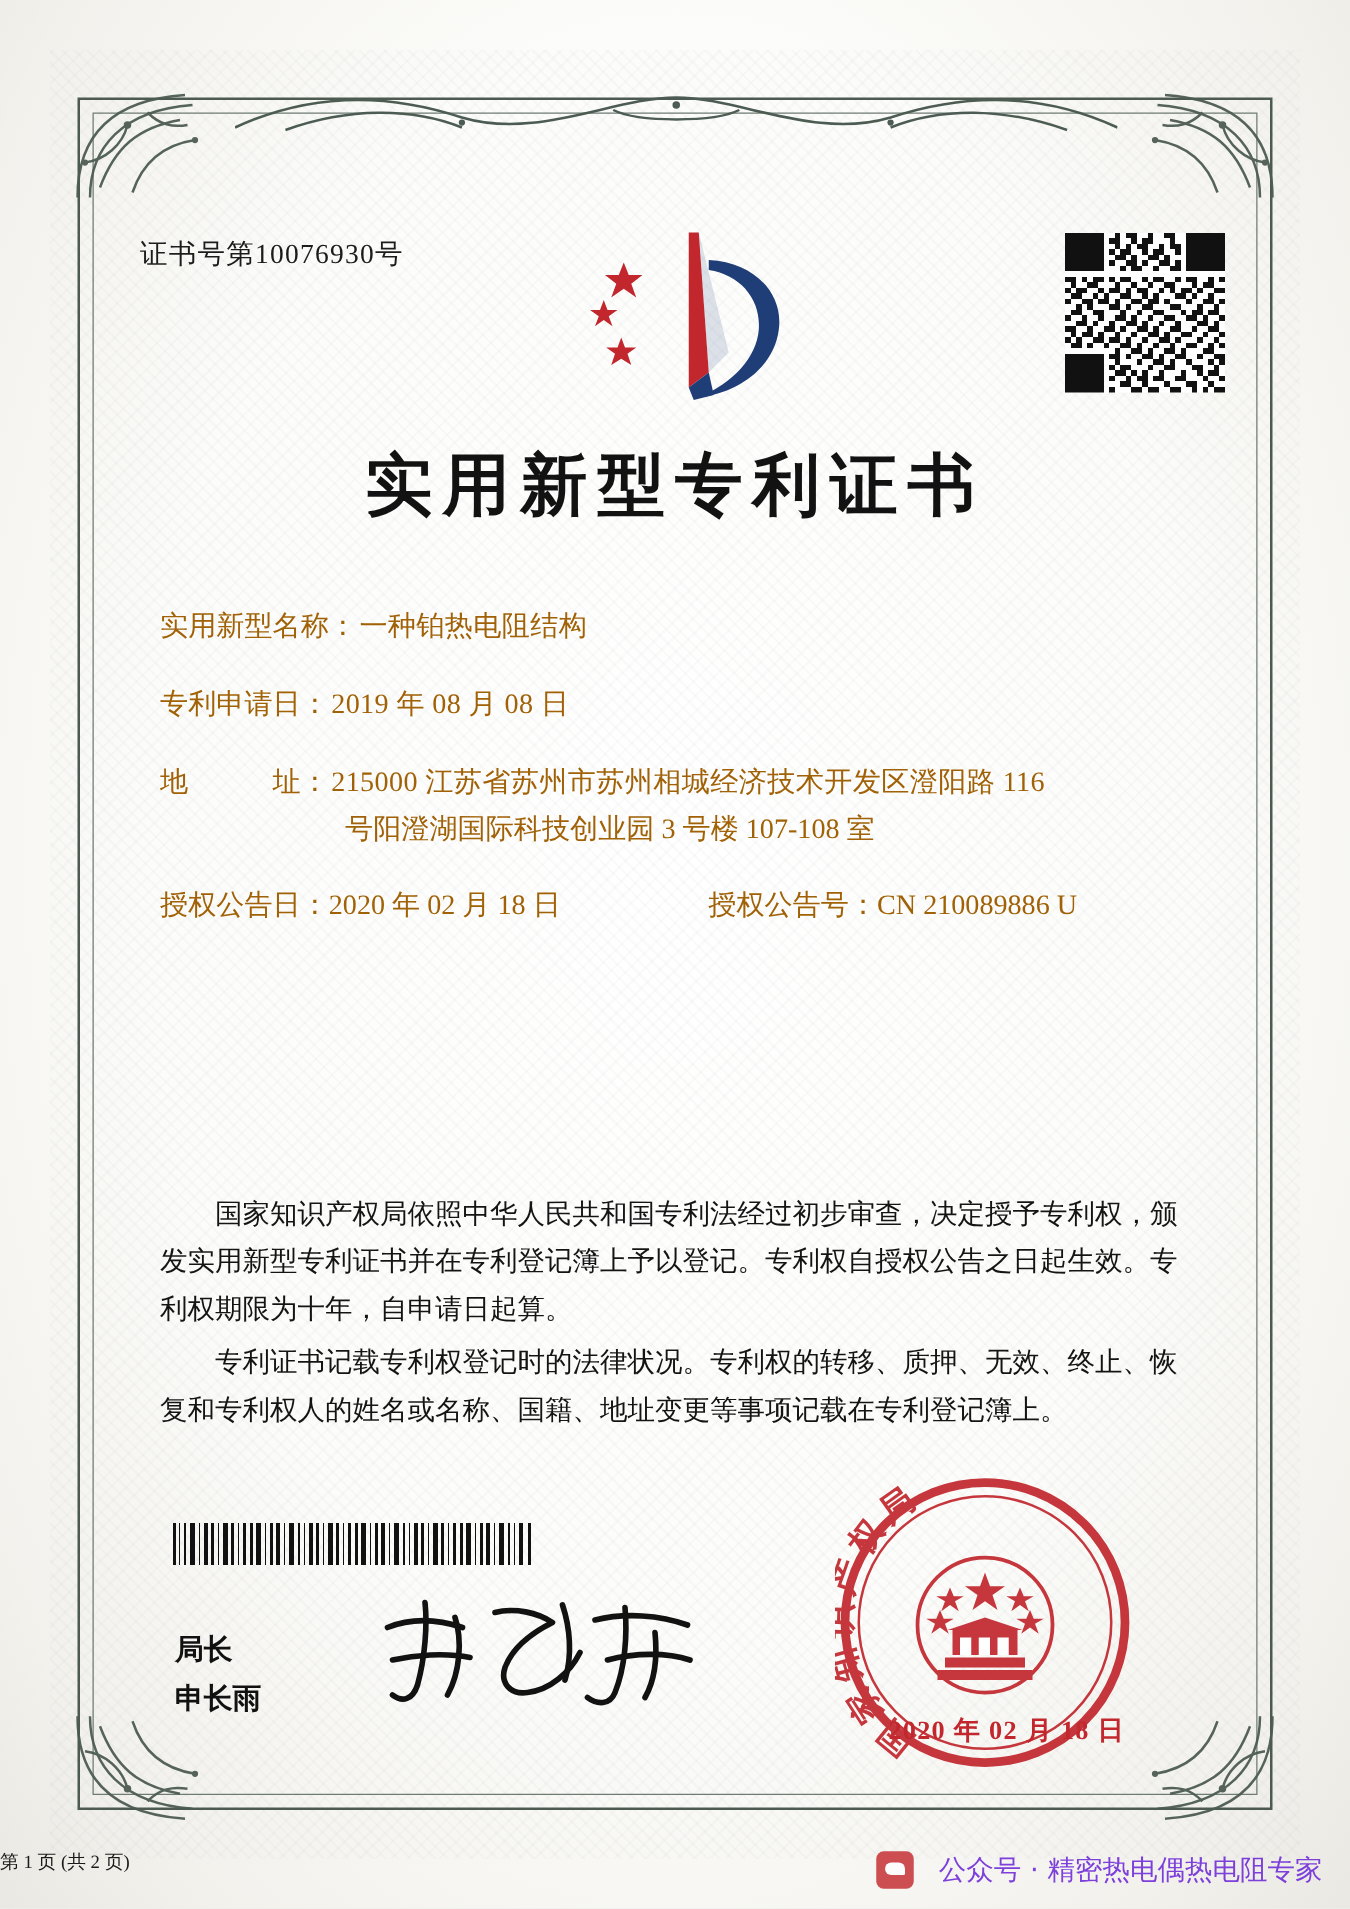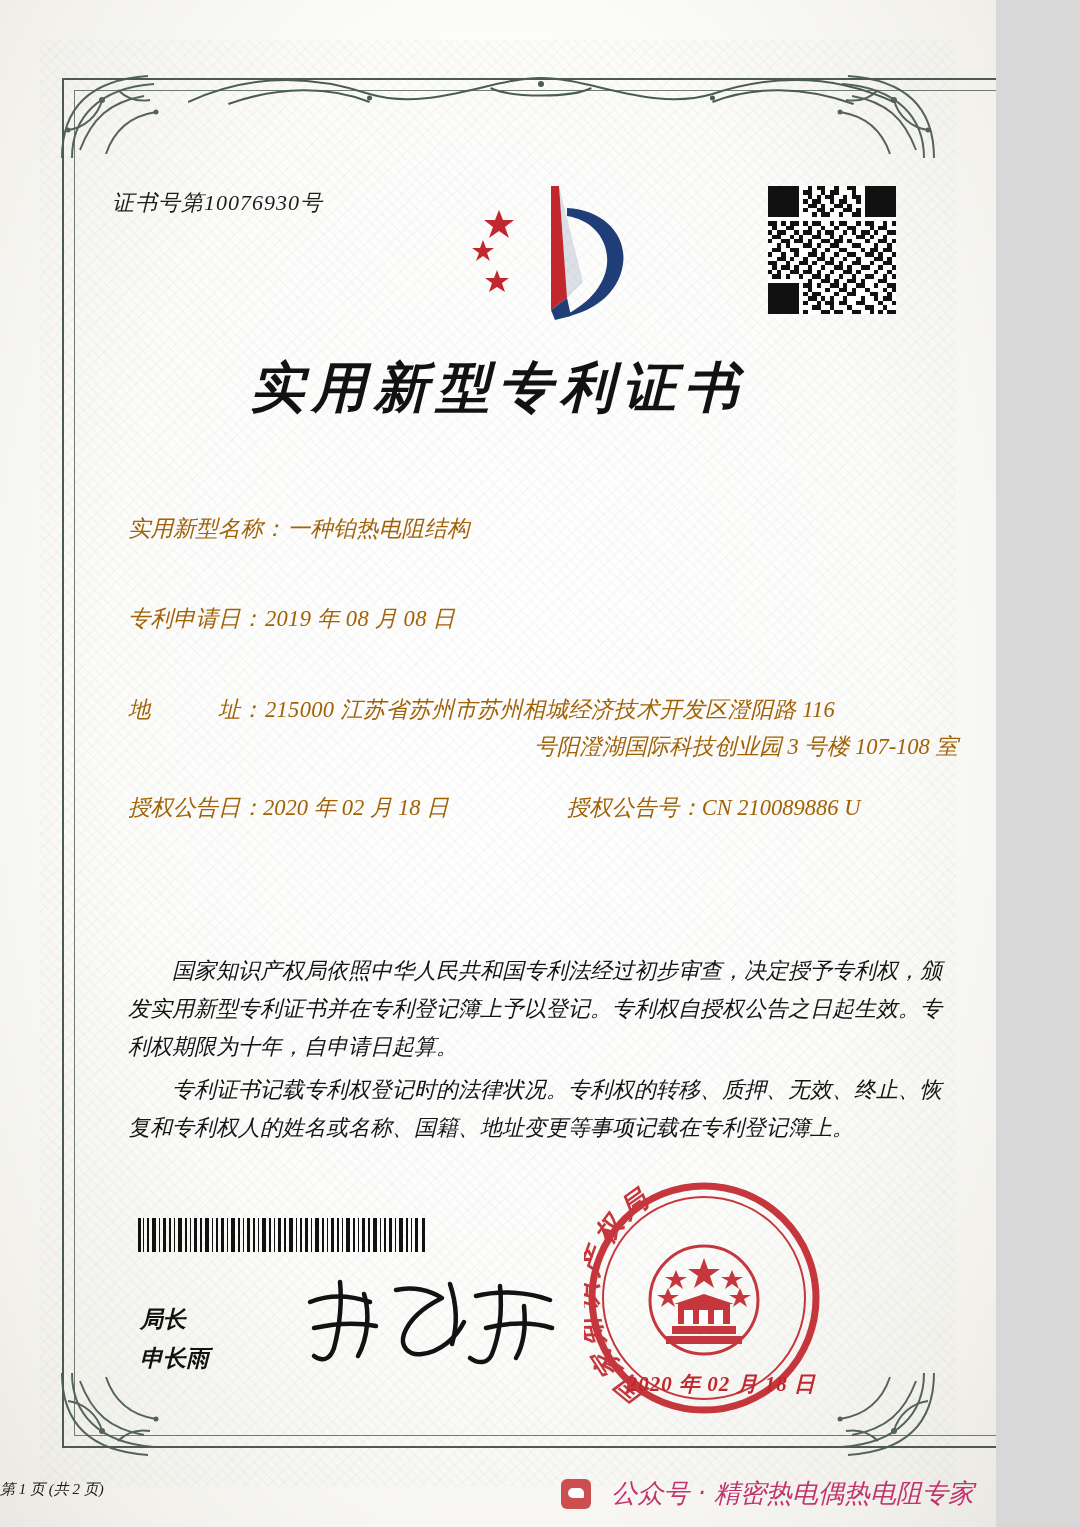--- a/index.html
+++ b/index.html
@@ -5,25 +5,24 @@
   html, body {
     margin: 0;
     padding: 0;
     background: #d8d8d8;
   }
   body {
     font-family: "Liberation Serif", "DejaVu Serif", serif;
   }
   .page {
     position: relative;
-    width: 996px;
+    width: 1080px;
     height: 1527px;
     background: #fdfdfb;
     overflow: hidden;
-    font-style: italic;
   }
   
   .paper-bg {
     position: absolute;
     inset: 0;
     background:
       radial-gradient(ellipse at 50% 45%, #ffffff 0%, #fcfcfa 55%, #f2f1ec 85%, #e9e8e2 100%);
   }
   .guilloche {
     position: absolute;
@@ -112,29 +111,27 @@
     margin-bottom: 32px;
     line-height: 1.35;
   }
   .field .label {
     white-space: nowrap;
     letter-spacing: 0px;
   }
   .field .value {
     margin-left: 2px;
     letter-spacing: 0.3px;
-    margin-top: 28px;
   }
 
   .addr-line2 {
     margin-left: 148px;
     margin-top: -26px;
     margin-bottom: 30px;
     font-size: 22.5px;
-    text-align: right;
   }
 
   .grant-row {
     display: flex;
     margin-bottom: 26px;
     font-size: 22.5px;
   }
   .grant-row .g2 { margin-left: 118px; }
 
   .paras {
@@ -193,22 +190,22 @@
     font-size: 15px;
     color: #1a1a1a;
   }
 
   .watermark {
     position: absolute;
     right: 22px; bottom: 16px;
     display: flex;
     align-items: center;
     gap: 20px;
-    font-size: 26px;
-    color: #be185d;
+    font-size: 22px;
+    color: #6d28d9;
     opacity: 0.88;
     font-family: "DejaVu Sans", "Liberation Sans", sans-serif;
   }
   .wm-icon {
     width: 30px; height: 30px;
     border-radius: 6px;
     background: #c8373b;
     display: inline-block;
     position: relative;
   }

